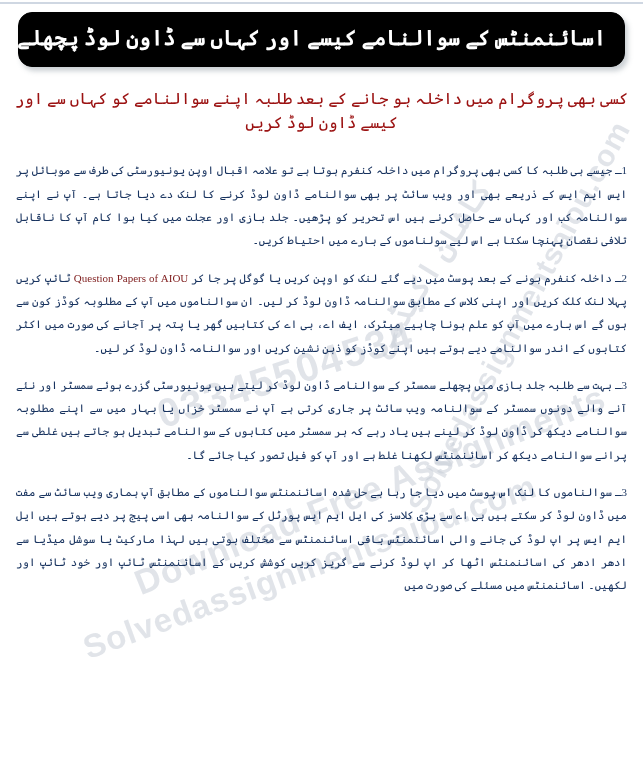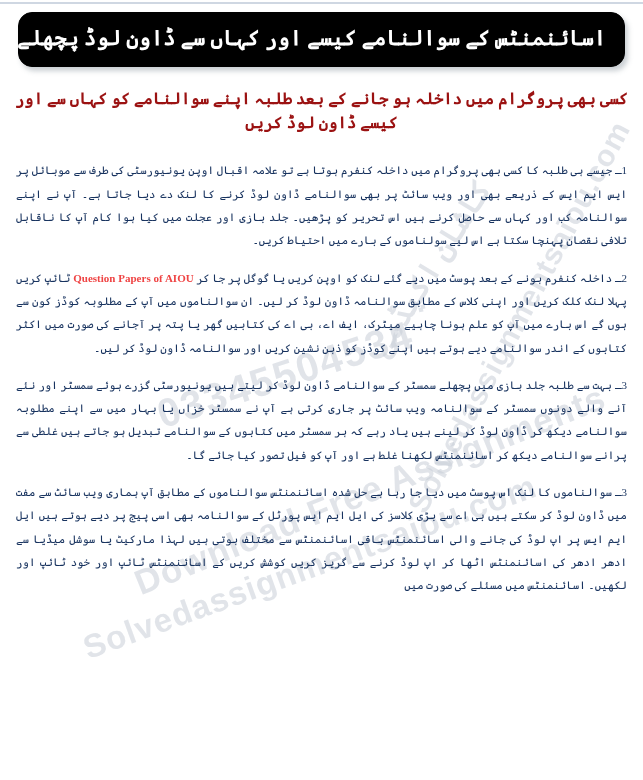--- a/index.html
+++ b/index.html
@@ -111,21 +111,21 @@
     direction: rtl;
     white-space: nowrap;
   }
 
   
   .subtitle {
     margin: 20px 14px 0 14px;
     text-align: center;
     color: #9b1212;
     font-size: 16px;
-    font-weight: 700;
+    font-weight: 400;
     line-height: 1.5;
     direction: rtl;
   }
 
   
   .body-block {
     margin: 0;
     padding: 0 16px;
   }
   .para {
@@ -134,22 +134,22 @@
     line-height: 2.12;
     text-align: justify;
     text-align-last: right;
     direction: rtl;
     margin: 0 0 14px 0;
     font-family: "Liberation Serif", "DejaVu Serif", serif;
   }
   .para.first { margin-top: 24px; }
 
   .red-inline {
-    color: #ef4444;
-    font-weight: 700;
+    color: #7f1d1d;
+    font-weight: 400;
     direction: ltr;
     unicode-bidi: embed;
     font-family: "Liberation Serif", serif;
   }
 </style>
 </head>
 <body>
 
 <div id="page">
 

